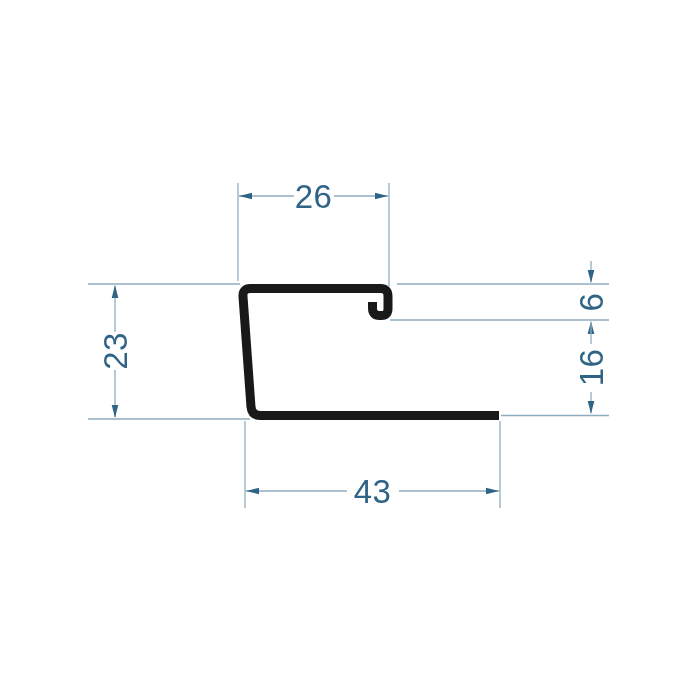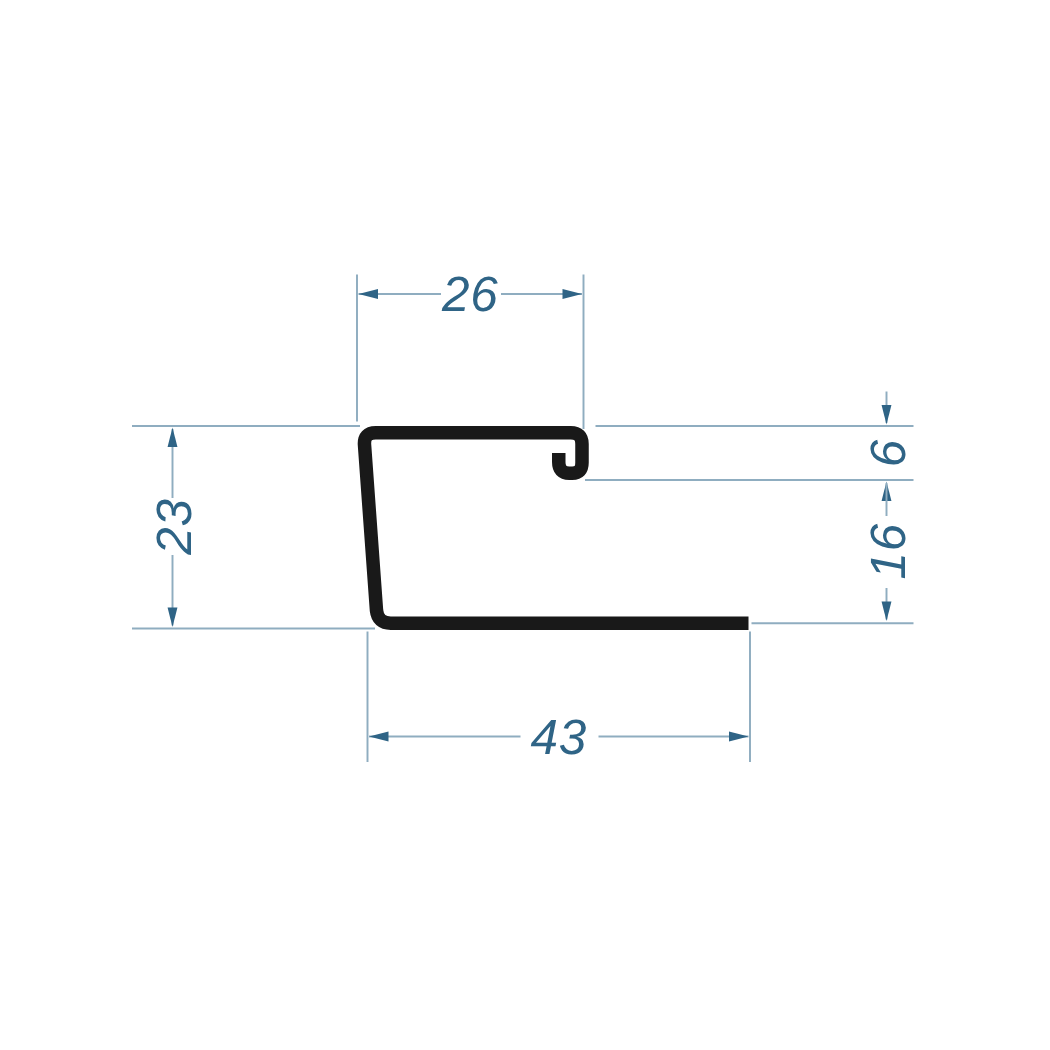--- a/index.html
+++ b/index.html
@@ -3,21 +3,21 @@
 <meta charset="utf-8">
 <style>
   :root {
     --bg: #ffffff;
     --profile-color: #191919;
     --dim-line: #8fadc0;
     --dim-text: #2f6486;
   }
   * { margin: 0; padding: 0; box-sizing: border-box; }
   html, body { width: 700px; height: 700px; background: var(--bg); overflow: hidden; }
-  .canvas { width: 700px; height: 700px; position: relative; background: var(--bg); font-style: italic; }
+  .canvas { width: 700px; height: 700px; position: relative; background: var(--bg); }
   svg { display: block; }
 
   .profile-stroke {
     fill: none;
     stroke: var(--profile-color);
     stroke-width: 9;
     stroke-linecap: butt;
     stroke-linejoin: round;
   }
   .thin {

